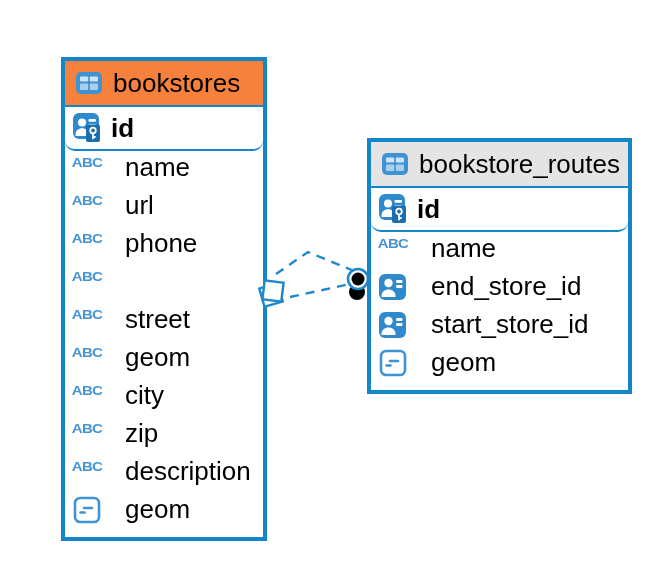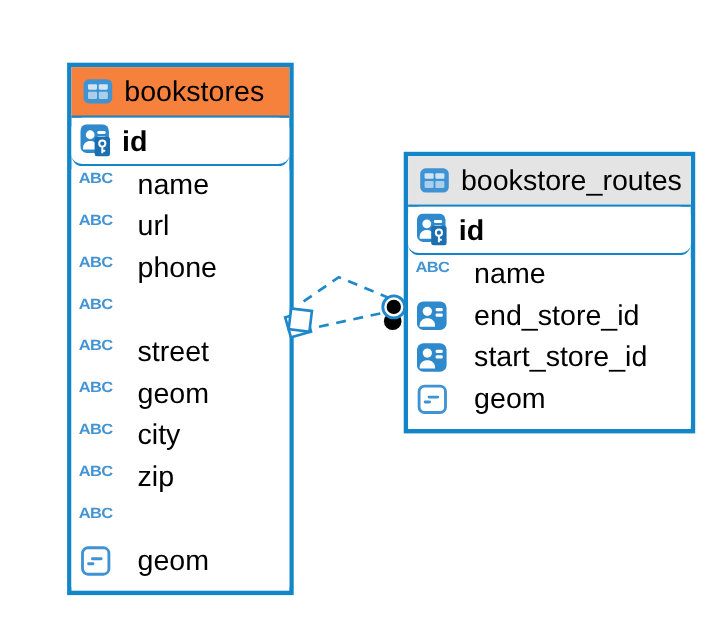--- a/index.html
+++ b/index.html
@@ -103,20 +103,21 @@
       <div class="field-row">
         <span class="icon-slot abc">ABC</span>
         <span class="col-label">city</span>
       </div>
       <div class="field-row">
         <span class="icon-slot abc">ABC</span>
         <span class="col-label">zip</span>
       </div>
       <div class="field-row">
         <span class="icon-slot abc">ABC</span>
+        <span class="col-label">description</span>
       </div>
       <div class="field-row">
         <span class="icon-slot">
           <svg width="28" height="28" viewBox="0 0 28 28">
             <rect x="2" y="2" width="24" height="24" rx="5" fill="#fff" stroke="var(--icon-blue)" stroke-width="2.6"></rect>
             <path d="M11 12h8" stroke="var(--icon-blue)" stroke-width="2.6" stroke-linecap="round"></path>
             <path d="M7.5 16.5h4" stroke="var(--icon-blue)" stroke-width="2.6" stroke-linecap="round"></path>
           </svg>
         </span>
         <span class="col-label">geom</span>

